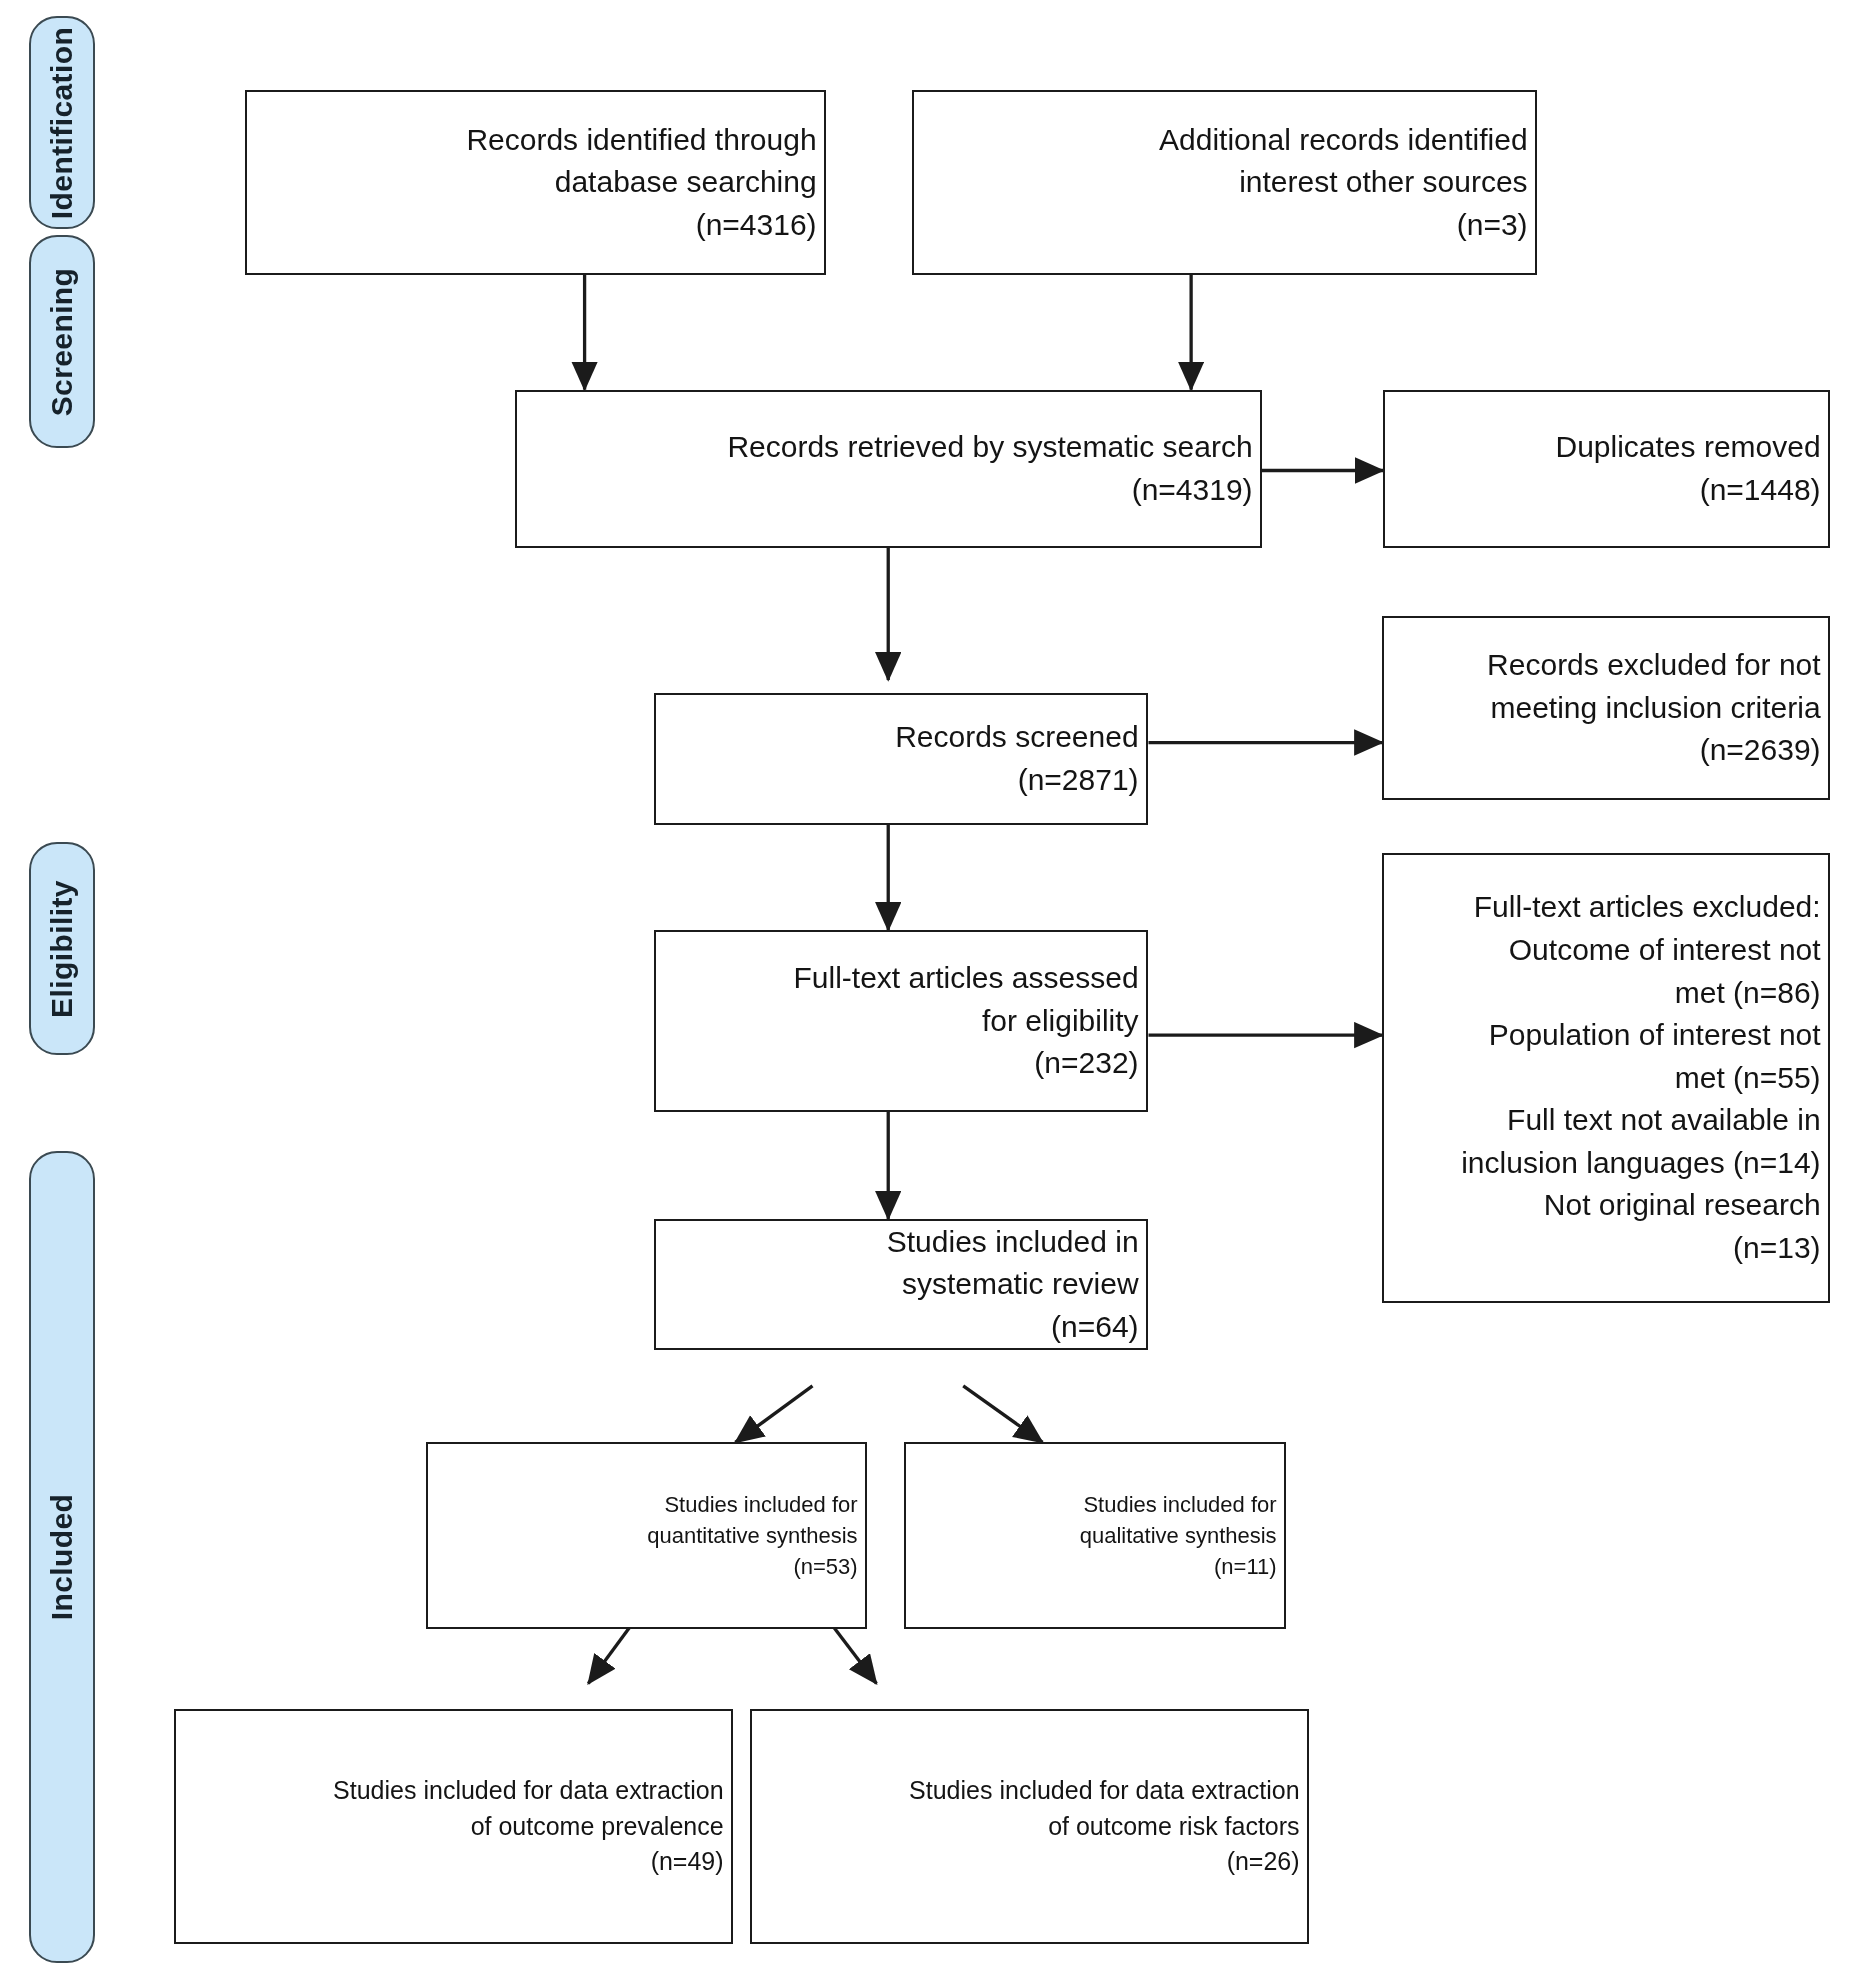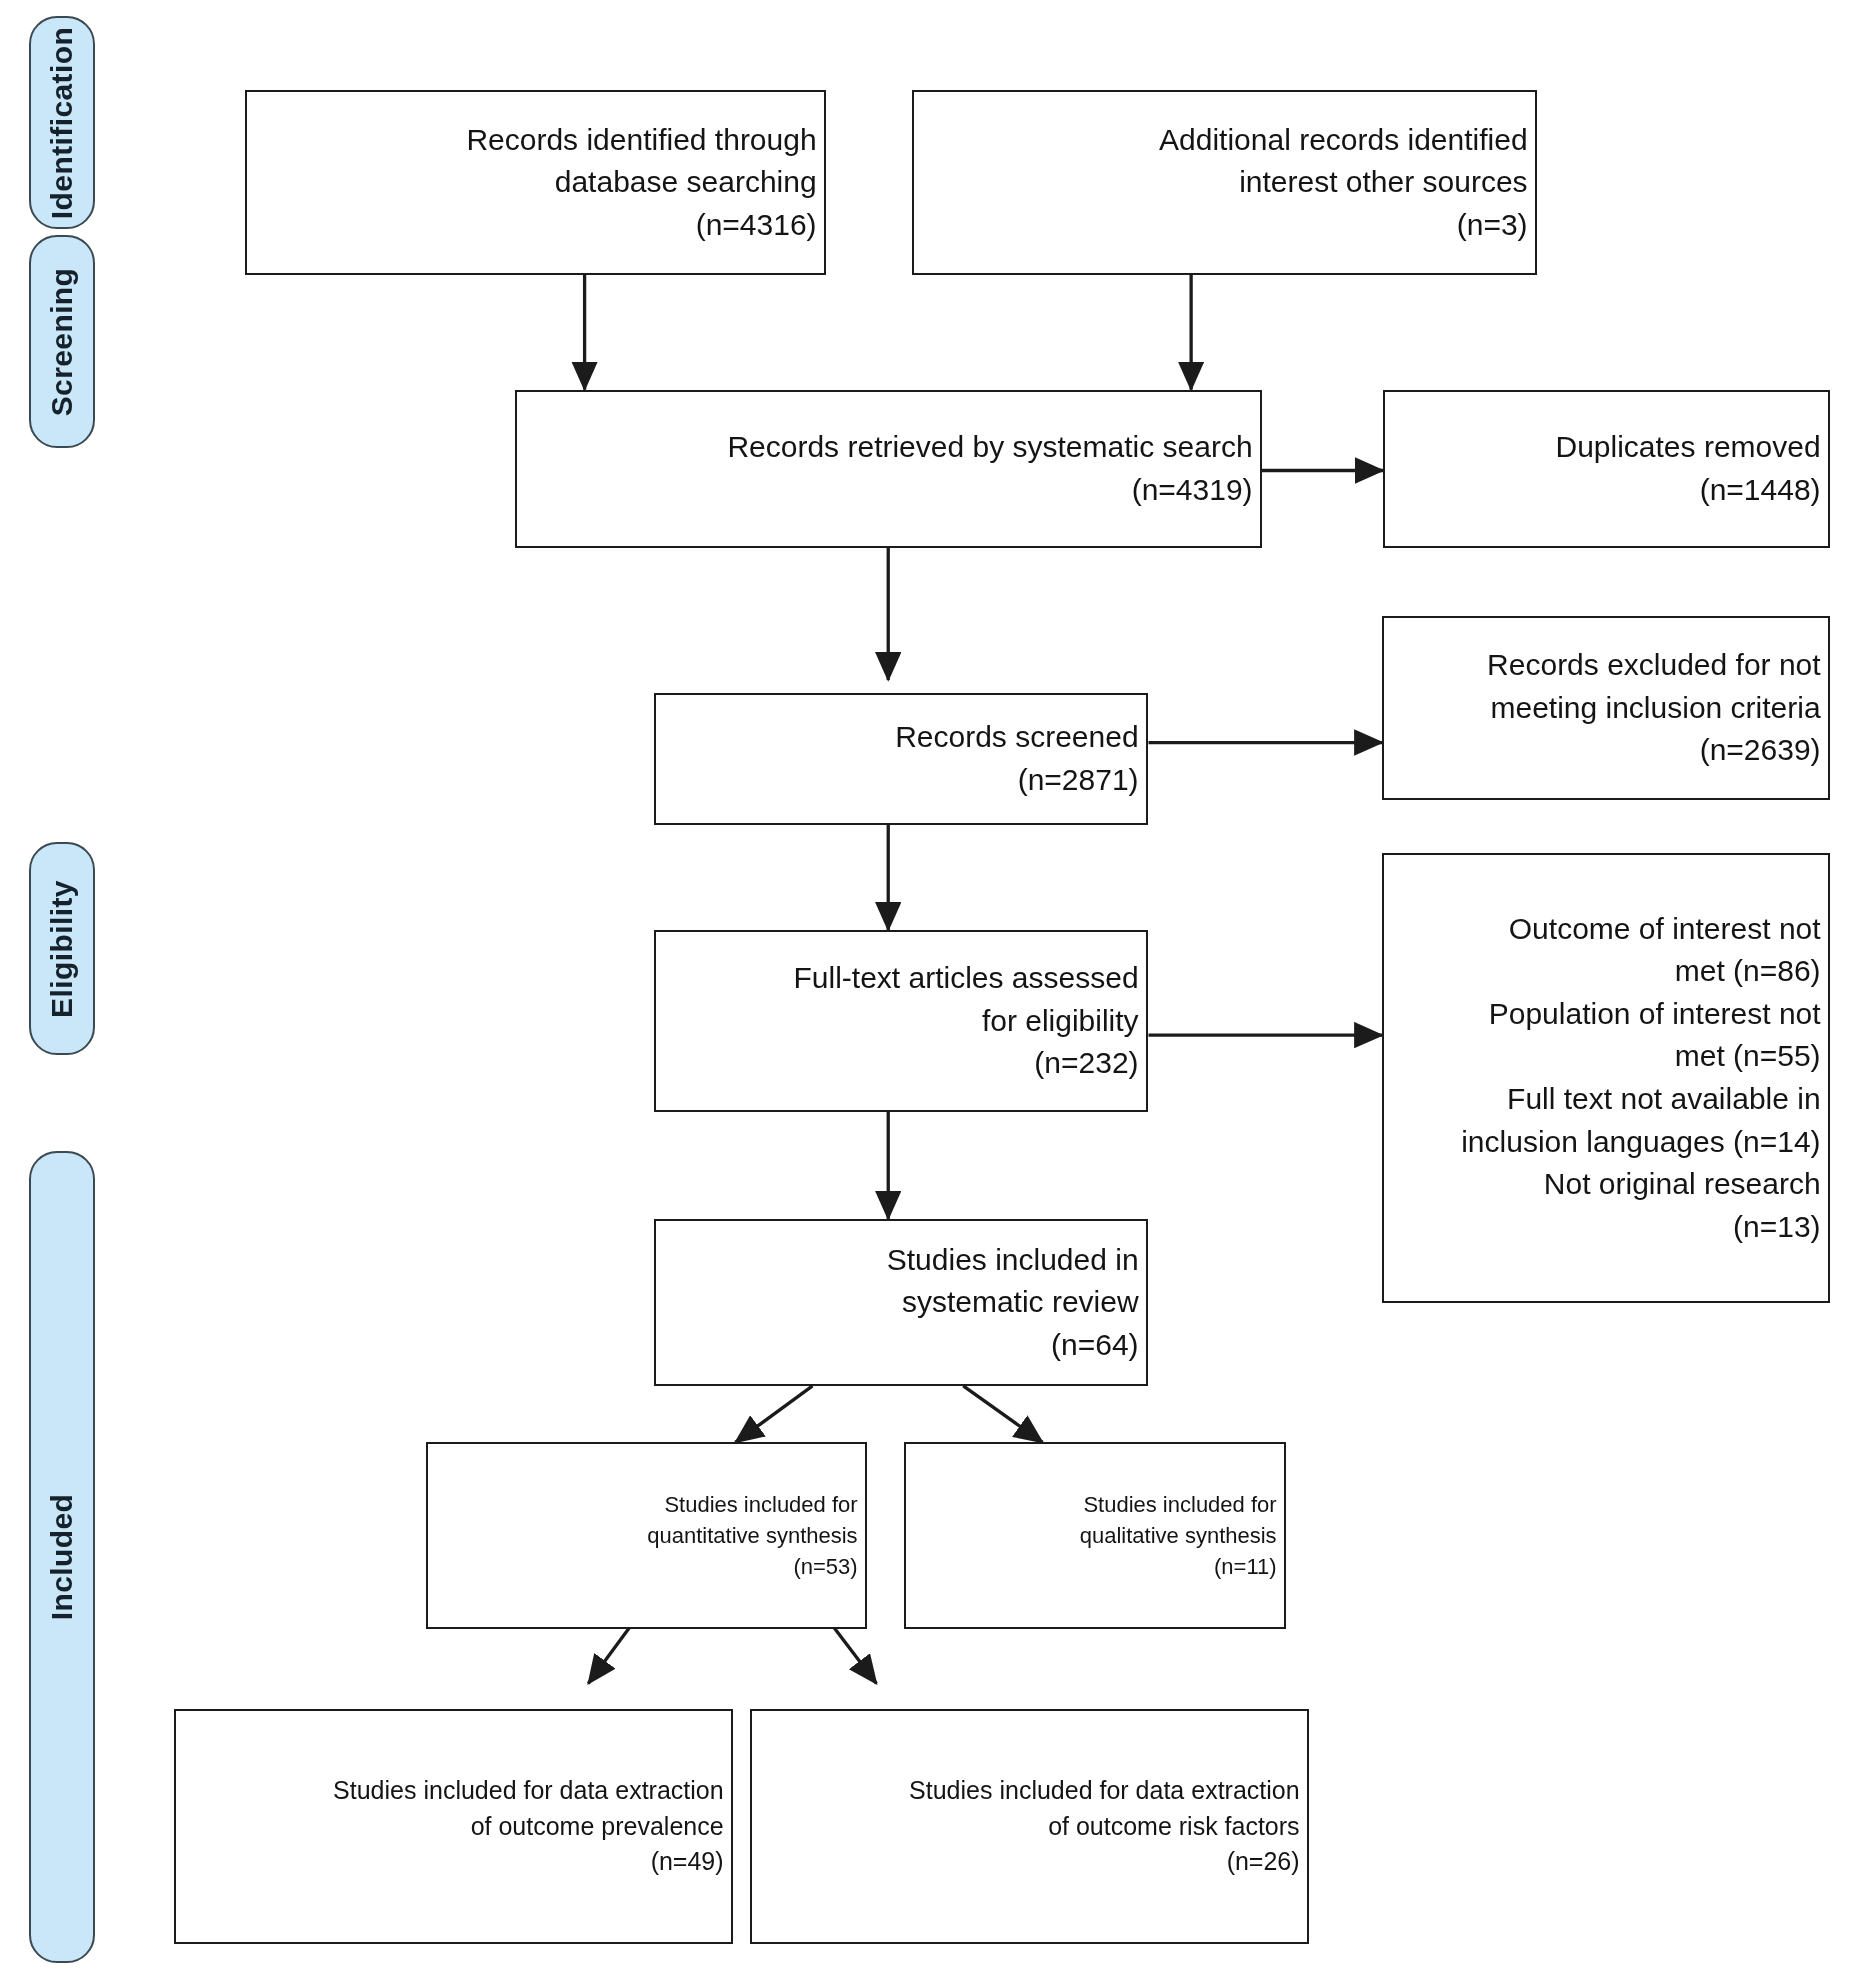--- a/index.html
+++ b/index.html
@@ -154,31 +154,32 @@
     <span class="line">(n=2639)</span>
   </div>
 
   <div class="flow-box fs-lg" style="left:654px; top:930px; width:494px; height:182px;">
     <span class="line">Full-text articles assessed</span>
     <span class="line">for eligibility</span>
     <span class="line">(n=232)</span>
   </div>
 
   <div class="flow-box fs-lg" style="left:1382px; top:853px; width:448px; height:450px;">
+    <span class="line">Full-text articles excluded:</span>
     <span class="line">Outcome of interest not</span>
     <span class="line">met (n=86)</span>
     <span class="line">Population of interest not</span>
     <span class="line">met (n=55)</span>
     <span class="line">Full text not available in</span>
     <span class="line">inclusion languages (n=14)</span>
     <span class="line">Not original research</span>
     <span class="line">(n=13)</span>
   </div>
 
-  <div class="flow-box fs-lg" style="left:654px; top:1219px; width:494px; height:167px;">
+  <div class="flow-box fs-lg" style="left:654px; top:1219px; width:494px; height:131px;">
     <span class="line">Studies included in</span>
     <span class="line">systematic review</span>
     <span class="line">(n=64)</span>
   </div>
 
   <div class="flow-box fs-md" style="left:426px; top:1442px; width:441px; height:187px;">
     <span class="line">Studies included for</span>
     <span class="line">quantitative synthesis</span>
     <span class="line">(n=53)</span>
   </div>

